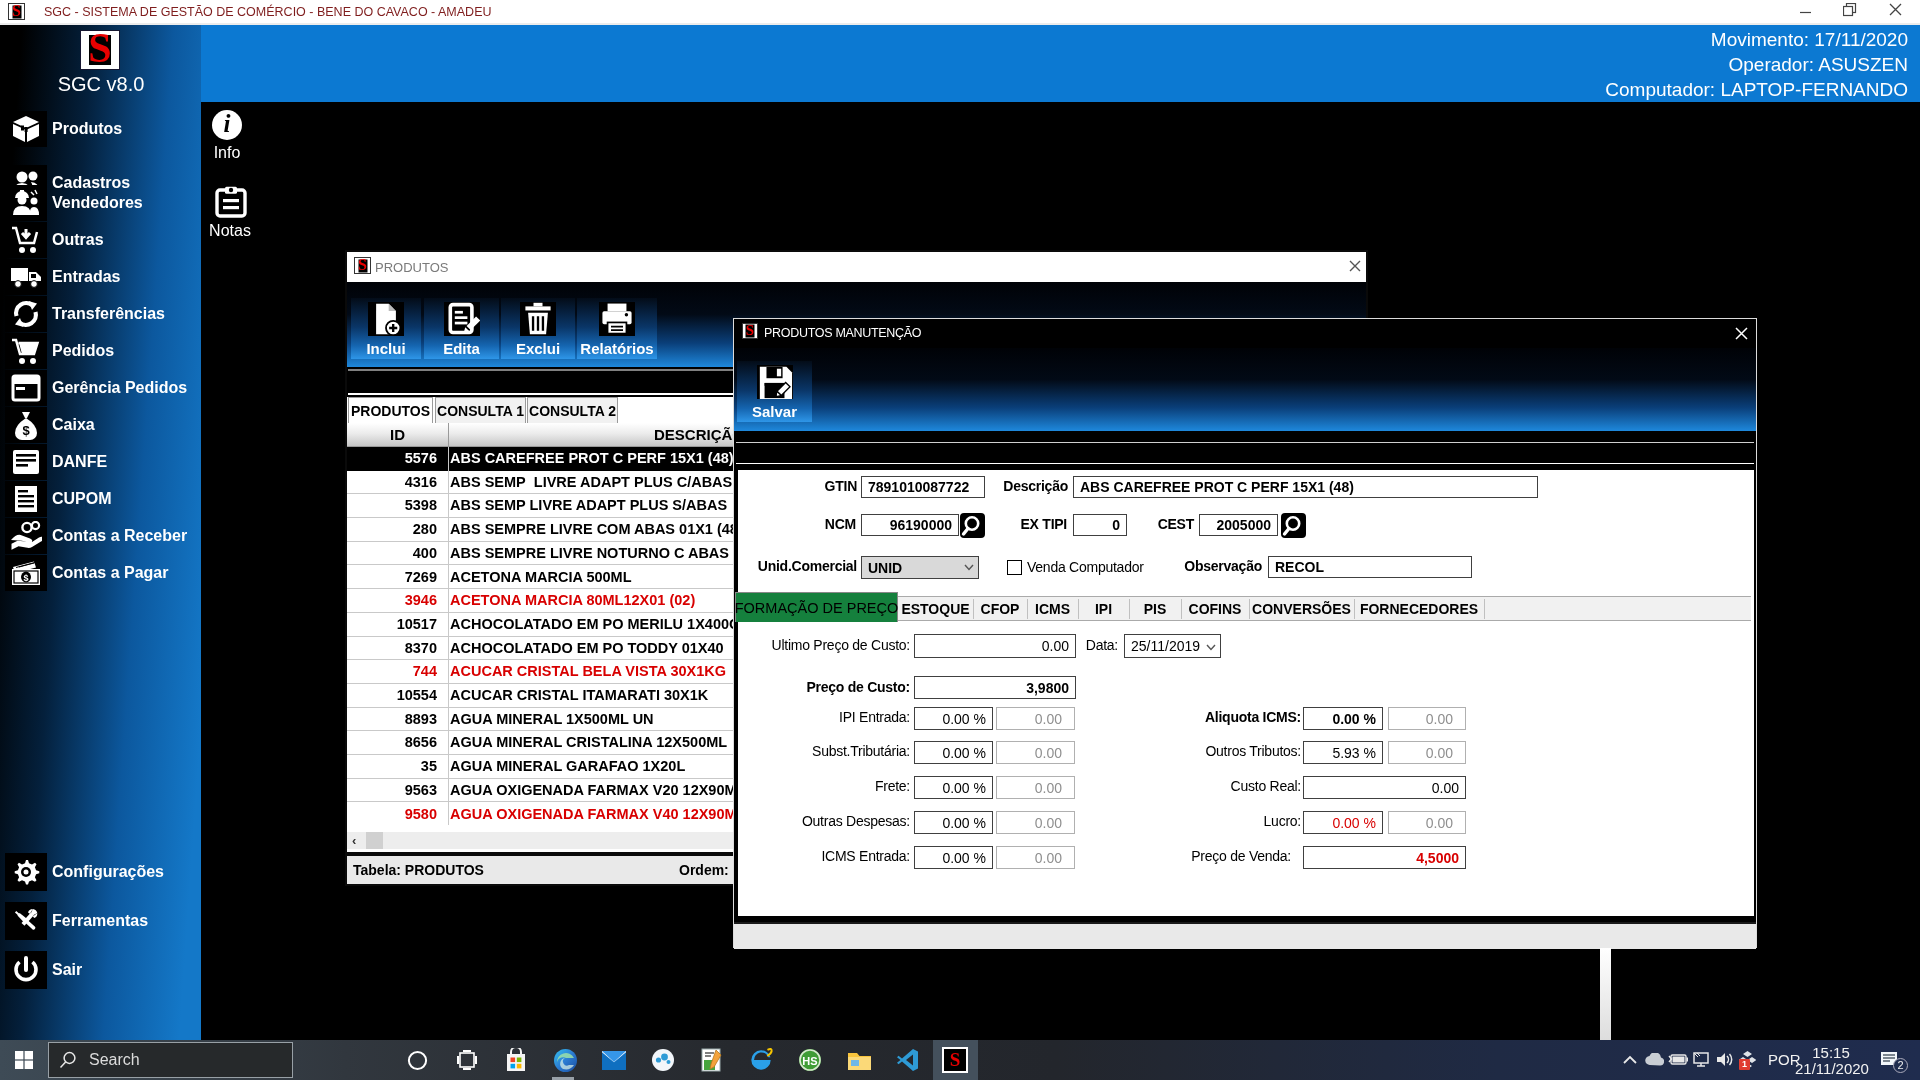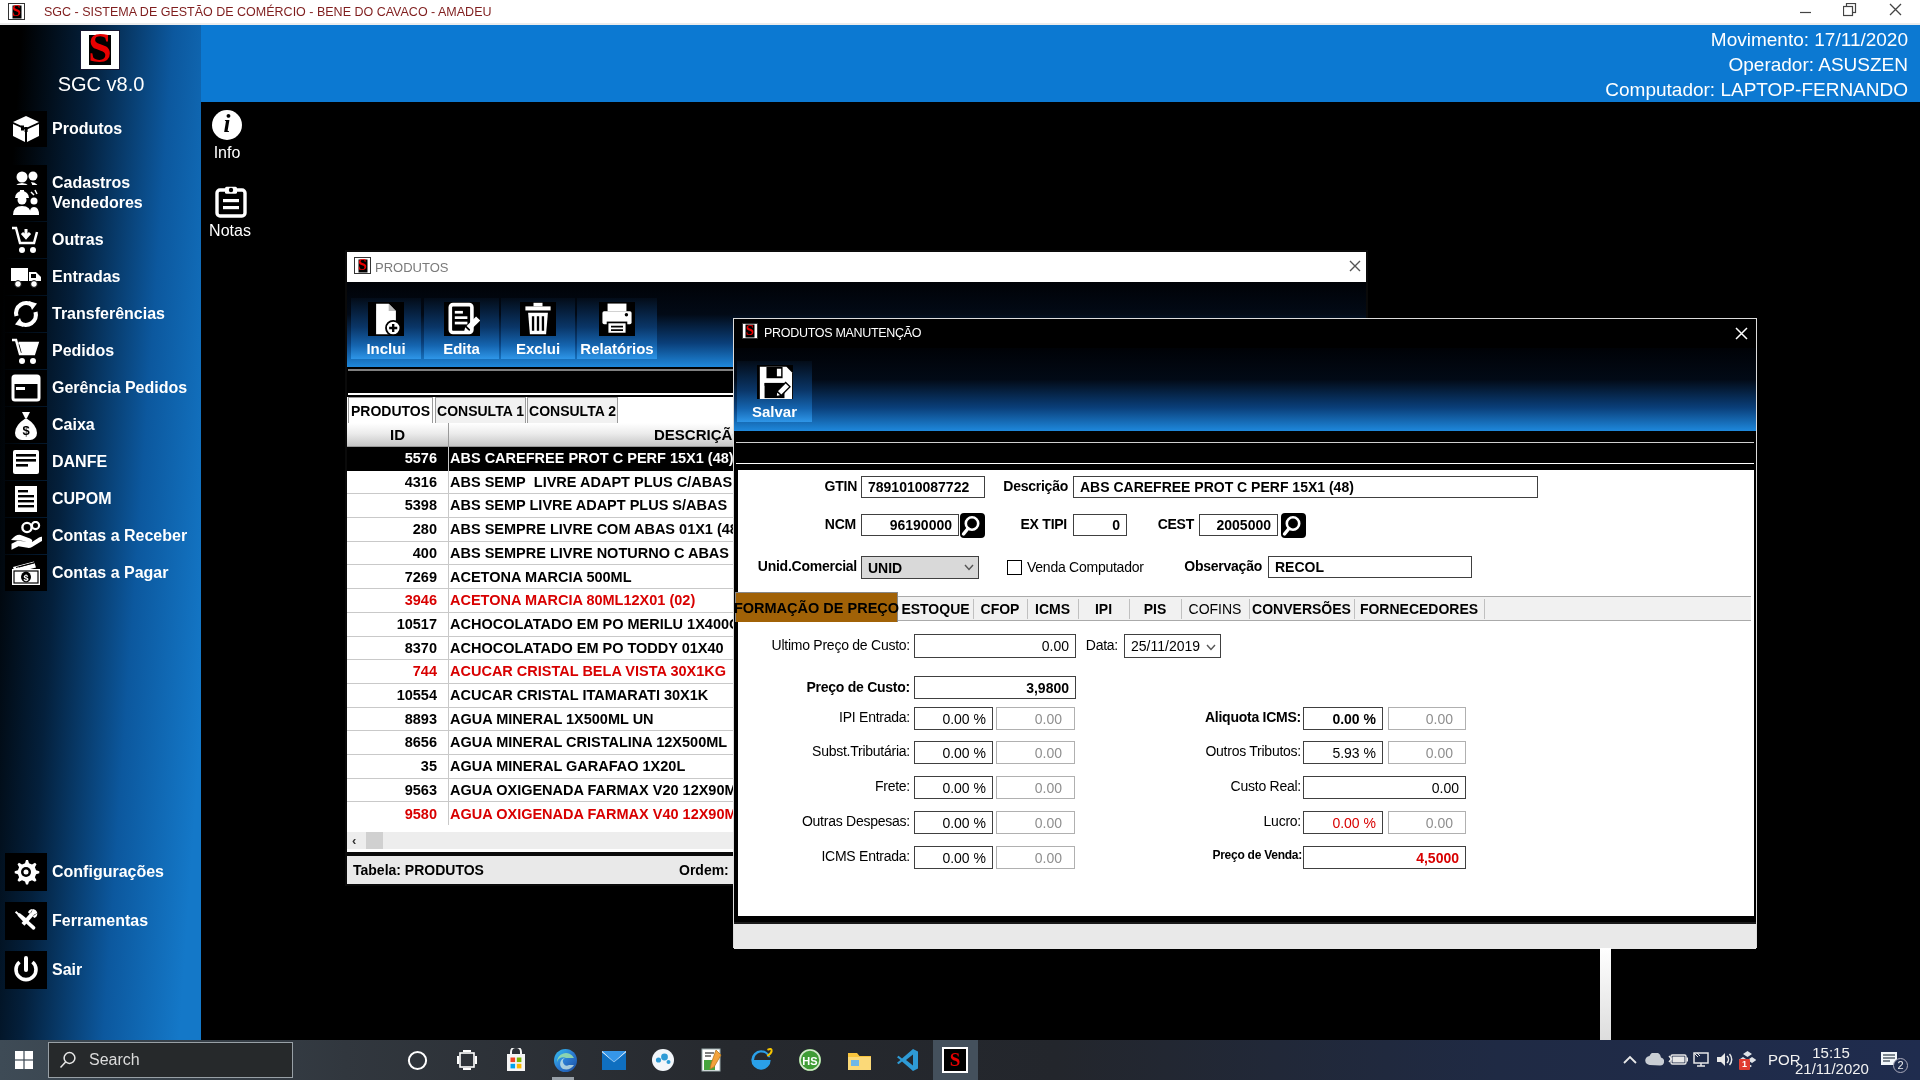--- a/index.html
+++ b/index.html
@@ -490,28 +490,28 @@
       <div class="abs" style="left:163px;top:1px;width:75px;height:22px;display:flex;align-items:center;justify-content:center;font-weight:bold;font-size:14px;white-space:nowrap">ESTOQUE</div>
       <div class="abs" style="left:238px;top:2px;width:1px;height:20px;background:#c0c0c0"></div>
       <div class="abs" style="left:238px;top:1px;width:54px;height:22px;display:flex;align-items:center;justify-content:center;font-weight:bold;font-size:14px;white-space:nowrap">CFOP</div>
       <div class="abs" style="left:292px;top:2px;width:1px;height:20px;background:#c0c0c0"></div>
       <div class="abs" style="left:292px;top:1px;width:51px;height:22px;display:flex;align-items:center;justify-content:center;font-weight:bold;font-size:14px;white-space:nowrap">ICMS</div>
       <div class="abs" style="left:343px;top:2px;width:1px;height:20px;background:#c0c0c0"></div>
       <div class="abs" style="left:343px;top:1px;width:51px;height:22px;display:flex;align-items:center;justify-content:center;font-weight:bold;font-size:14px;white-space:nowrap">IPI</div>
       <div class="abs" style="left:394px;top:2px;width:1px;height:20px;background:#c0c0c0"></div>
       <div class="abs" style="left:394px;top:1px;width:52px;height:22px;display:flex;align-items:center;justify-content:center;font-weight:bold;font-size:14px;white-space:nowrap">PIS</div>
       <div class="abs" style="left:446px;top:2px;width:1px;height:20px;background:#c0c0c0"></div>
-      <div class="abs" style="left:446px;top:1px;width:68px;height:22px;display:flex;align-items:center;justify-content:center;font-weight:normal;font-size:14px;white-space:nowrap">COFINS</div>
+      <div class="abs" style="left:446px;top:1px;width:68px;height:22px;display:flex;align-items:center;justify-content:center;font-weight:bold;font-size:14px;white-space:nowrap">COFINS</div>
       <div class="abs" style="left:514px;top:2px;width:1px;height:20px;background:#c0c0c0"></div>
       <div class="abs" style="left:514px;top:1px;width:105px;height:22px;display:flex;align-items:center;justify-content:center;font-weight:bold;font-size:14px;white-space:nowrap">CONVERSÕES</div>
       <div class="abs" style="left:619px;top:2px;width:1px;height:20px;background:#c0c0c0"></div>
       <div class="abs" style="left:619px;top:1px;width:130px;height:22px;display:flex;align-items:center;justify-content:center;font-weight:bold;font-size:14px;white-space:nowrap">FORNECEDORES</div>
       <div class="abs" style="left:749px;top:2px;width:1px;height:20px;background:#c0c0c0"></div>
     </div>
-    <div class="abs" style="left:1px;top:273px;width:163px;height:30px;background:#a16207;border:1px solid #888;border-bottom:none;display:flex;align-items:center;justify-content:center;font-weight:bold;font-size:14.5px;white-space:nowrap;z-index:3">FORMAÇÃO DE PREÇO</div>
+    <div class="abs" style="left:1px;top:273px;width:163px;height:30px;background:#15803d;border:1px solid #888;border-bottom:none;display:flex;align-items:center;justify-content:center;font-weight:normal;font-size:14.5px;white-space:nowrap;z-index:3">FORMAÇÃO DE PREÇO</div>
     <div class="flab" style="left:-124px;top:318px;width:300px;font-size:14px">Ultimo Preço de Custo:</div>
     <div class="fld" style="left:180px;top:315px;width:162px;height:24px">
       <span class="ra" style="font-size:14px">0.00</span>
     </div>
     <div class="flab" style="left:84px;top:318px;width:300px;font-size:14px">Data:</div>
     <div class="fld" style="left:390px;top:315px;width:97px;height:24px">
       <span class="la" style="font-size:14px">25/11/2019</span>
     </div>
     <svg class="abs" style="left:472px;top:325px" width="10" height="7">
       <path d="M1 1 L5 5.5 L9 1" stroke="#555" stroke-width="1.4" fill="none"></path>
@@ -573,21 +573,21 @@
     <div class="fld" style="left:569px;top:457px;width:163px;height:23px">
       <span class="ra" style="font-size:14px">0.00</span>
     </div>
     <div class="flab" style="left:267px;top:494px;width:300px;font-size:14px">Lucro:</div>
     <div class="fld" style="left:569px;top:492px;width:80px;height:23px">
       <span class="ra" style="color:#d80000;font-size:14px">0.00 %</span>
     </div>
     <div class="fld gr" style="left:654px;top:492px;width:78px;height:23px">
       <span class="ra" style="font-size:14px">0.00</span>
     </div>
-    <div class="flab" style="left:268px;top:529px;width:300px;font-weight:bold;font-size:12px">Preço de Venda:</div>
+    <div class="flab" style="left:257px;top:529px;width:300px;font-weight:normal;font-size:14px">Preço de Venda:</div>
     <div class="fld" style="left:569px;top:527px;width:163px;height:23px">
       <span class="ra" style="font-weight:bold;color:#d80000;font-size:14px">4,5000</span>
     </div>
   </div>
 <div class="abs" style="left:1600px;top:948px;width:11px;height:92px;background:linear-gradient(180deg,#fff,#ddd)"></div>
 <div class="abs" style="left:0;top:1040px;width:1920px;height:40px;background:linear-gradient(90deg,#3e4b56 0%,#31373e 18%,#26292e 38%,#23262c 55%,#1f2a44 78%,#1f2c4e 100%)">
     <svg class="abs" style="left:15px;top:11px" width="18" height="18">
       <rect x="0" y="0" width="8.4" height="8.4" fill="#fff"></rect>
       <rect x="9.6" y="0" width="8.4" height="8.4" fill="#fff"></rect>
       <rect x="0" y="9.6" width="8.4" height="8.4" fill="#fff"></rect>

